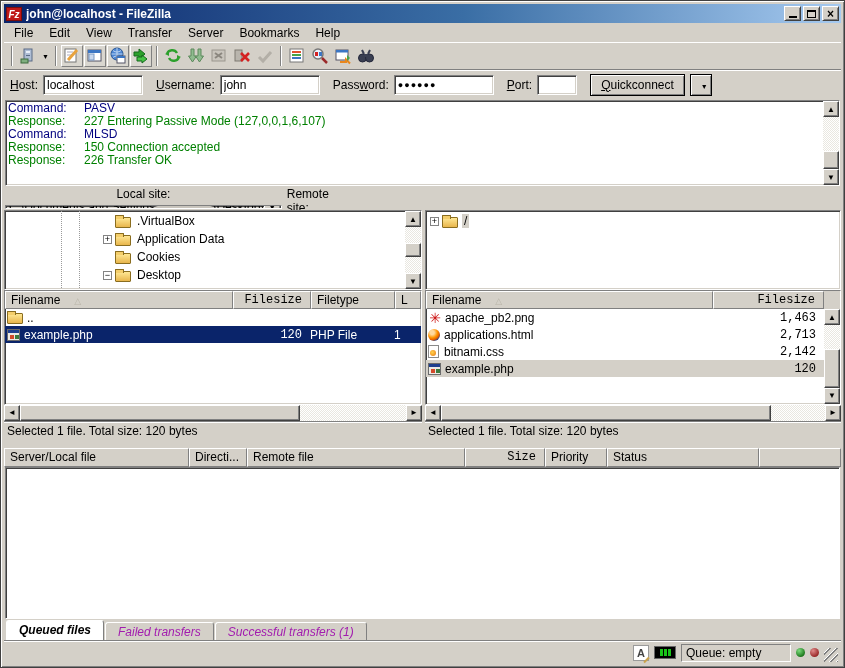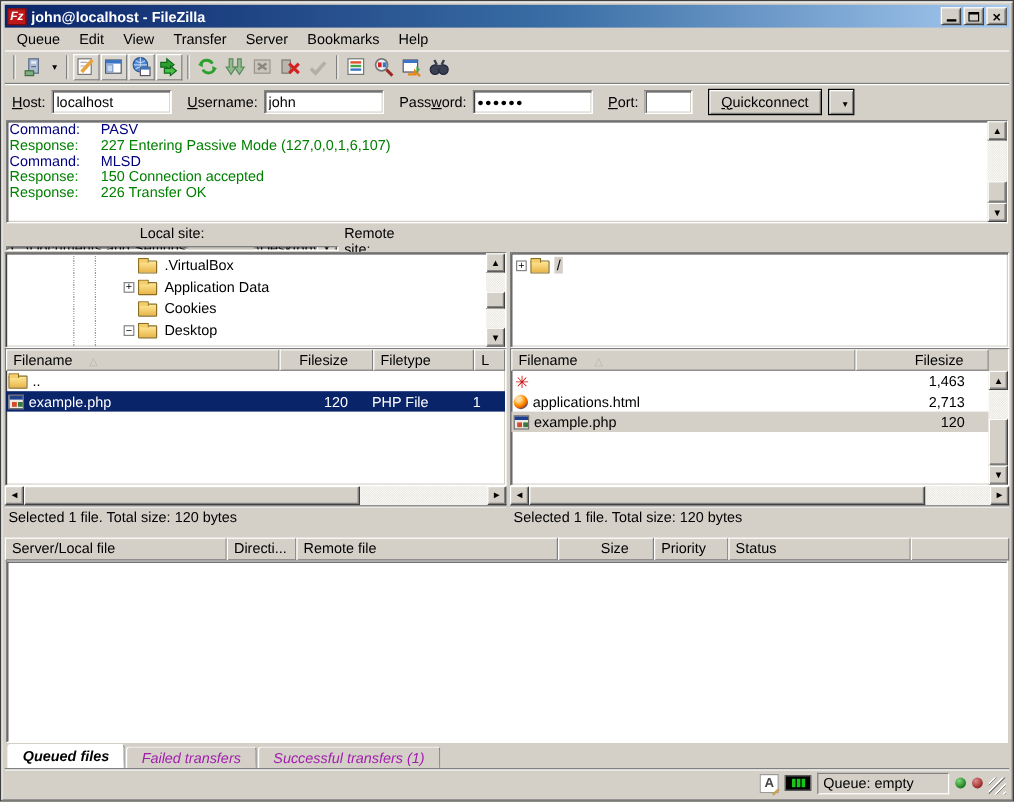--- a/index.html
+++ b/index.html
@@ -140,21 +140,21 @@
   
   .listbox{ flex:1; display:flex; flex-direction:column; background:#fff; overflow:hidden;}
   .listhead{ height:18px; flex:0 0 18px; display:flex; background:#D4D0C8;justify-content:space-between;}
   .sortmark{ color:#b9b5a9; font-size:9px; margin-left:14px;}
   .listrows{ flex:1; overflow:hidden; display:flex; flex-direction:row;}
   .rowscol{ flex:1; overflow:hidden;}
   .frow{ height:17px; display:flex; align-items:center; white-space:nowrap; padding-left:2px;}
   .frow .c{ overflow:hidden; }
   .frow.sel-active{ background:#0A246A; color:#fff;}
   .frow.sel-inactive{ background:#D4D0C8;}
-  .num{ text-align:right; padding-right:20px;}
+  .num{ text-align:right; padding-right:8px;font-family:Liberation Mono, monospace;}
 
   .panestatus{ height:20px; flex:0 0 20px; display:flex; align-items:center; padding:2px 3px;
     border-top:1px solid #808080; box-shadow:0 1px 0 #fff inset;}
 
   
   .queuehead{ height:19px; flex:0 0 19px; display:flex; margin-top:7px;}
   .queuebody{ flex:1; margin:0 1px; background:#fff;
     border:1px solid; border-color:#808080 #fff #fff #808080; box-shadow: inset 1px 1px 0 #404040;}
   .tabs{ height:21px; flex:0 0 21px; display:flex; align-items:flex-end; padding-left:2px; gap:1px;font-style:italic;}
   .tab{ padding:2px 12px 3px 12px; background:#D4D0C8; color:#a21caf;
@@ -193,21 +193,21 @@
       </div>
     <div class="winbtn raised">
         <span class="glyph-max"></span>
       </div>
     <div class="winbtn raised">
         <span class="glyph-close">×</span>
       </div>
   </div>
 
   <div class="menubar">
-    <span class="menu-item">Queue</span>
+    <span class="menu-item">File</span>
     <span class="menu-item">Edit</span>
     <span class="menu-item">View</span>
     <span class="menu-item">Transfer</span>
     <span class="menu-item">Server</span>
     <span class="menu-item">Bookmarks</span>
     <span class="menu-item">Help</span>
   </div>
 
   <div class="toolbar">
     <span class="tsep"></span>
@@ -475,26 +475,32 @@
       <div class="listbox sunken">
         <div class="listhead">
           <div class="hdrcell" style="width:287px"><span>Filename</span><span class="sortmark">△</span></div>
           <div class="hdrcell num" style="flex:1"><span>Filesize</span></div>
           <div style="width:16px; background:#D4D0C8"></div>
         </div>
         <div class="listrows">
           <div class="rowscol">
             <div class="frow">
               <span class="ic-apache"></span>
+              <span class="c" style="width:268px">apache_pb2.png</span>
               <span class="c num" style="flex:1">1,463</span>
             </div>
             <div class="frow">
               <span class="ic-html"></span>
               <span class="c" style="width:268px">applications.html</span>
               <span class="c num" style="flex:1">2,713</span>
+            </div>
+            <div class="frow">
+              <span class="ic-css"></span>
+              <span class="c" style="width:268px">bitnami.css</span>
+              <span class="c num" style="flex:1">2,142</span>
             </div>
             <div class="frow sel-inactive">
               <span class="ic-app"></span>
               <span class="c" style="width:268px">example.php</span>
               <span class="c num" style="flex:1">120</span>
             </div>
 
           </div>
           <div class="vscroll">
             <div class="sbtn">▲</div>

